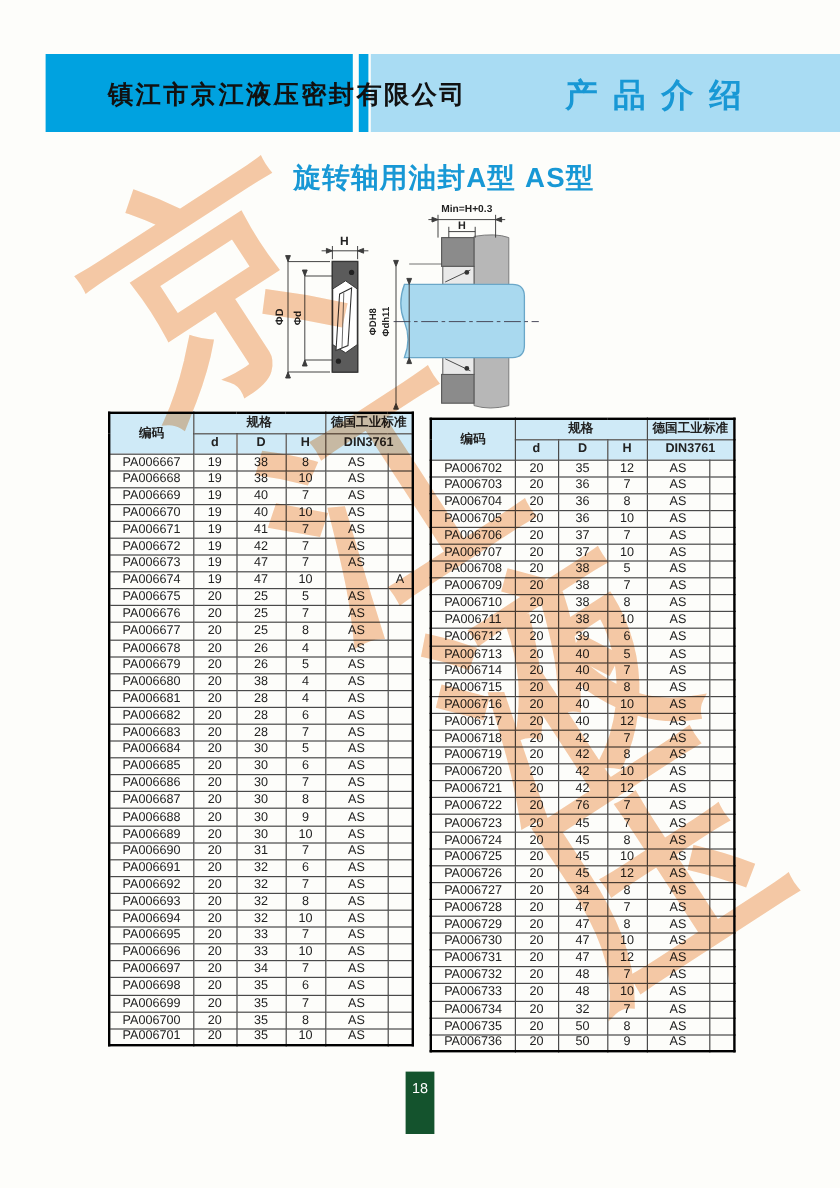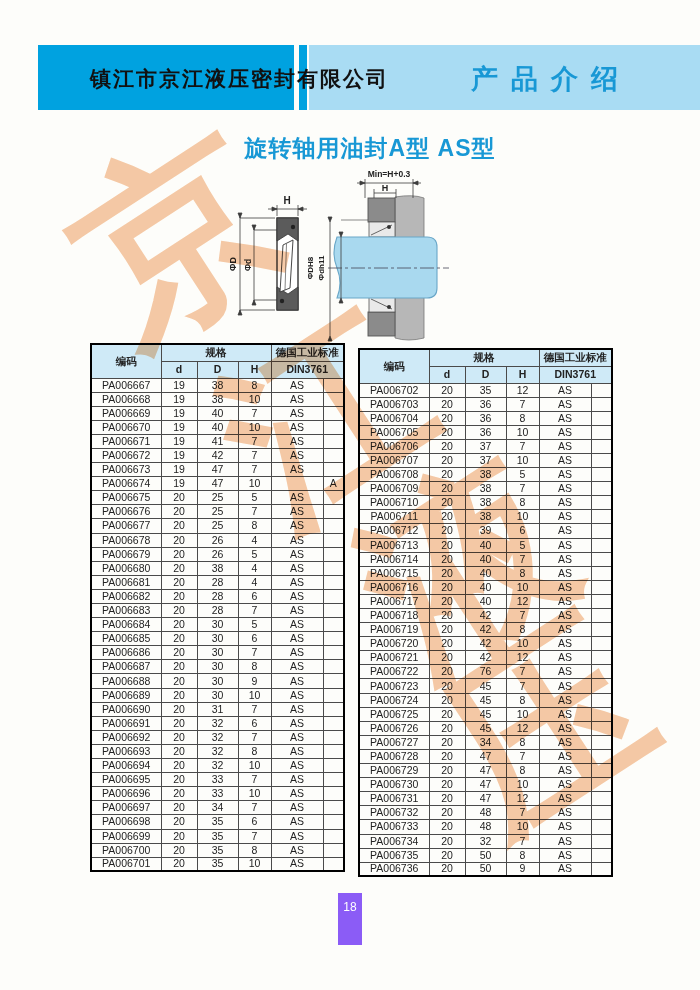--- a/index.html
+++ b/index.html
@@ -737,21 +737,21 @@
           <td>PA006736</td>
           <td>20</td>
           <td>50</td>
           <td>9</td>
           <td>AS</td>
           <td></td>
         </tr>
       </tbody>
   </table>
 
-  <div class="page-tab" style="background: #8b5cf6;">
+  <div class="page-tab" style="background: #14532d;">
     <span>18</span>
   </div>
 
   <div class="watermark">
     <span class="wm-char wm-0" style="color: rgb(240, 164, 104);">京</span>
     <span class="wm-char wm-1" style="color: rgb(240, 164, 104);">江</span>
     <span class="wm-char wm-2" style="color: rgb(240, 164, 104);">液</span>
     <span class="wm-char wm-3" style="color: rgb(240, 164, 104);">压</span>
   </div>
 

